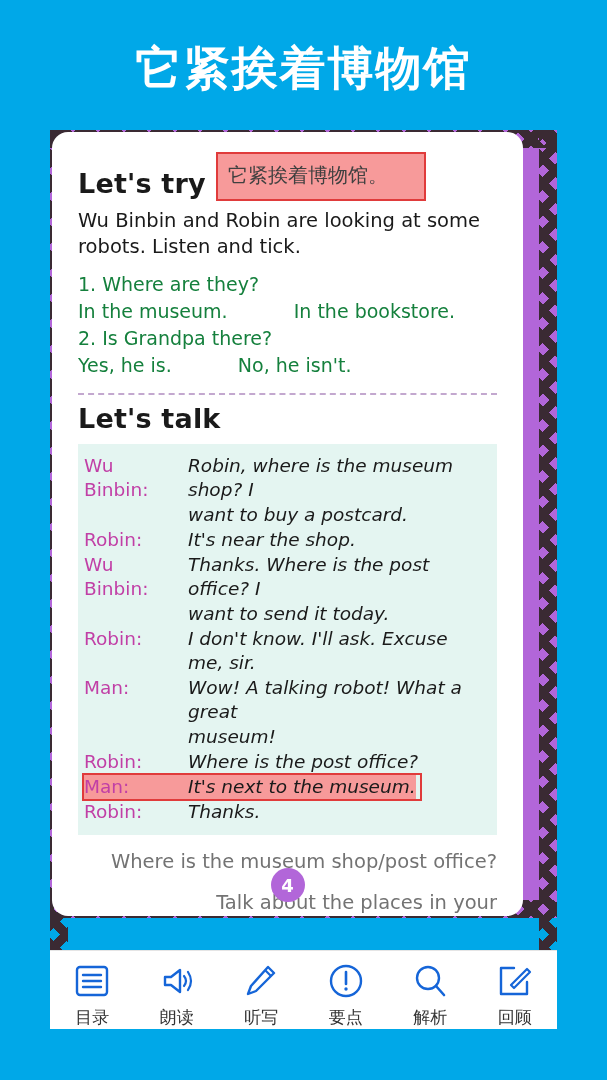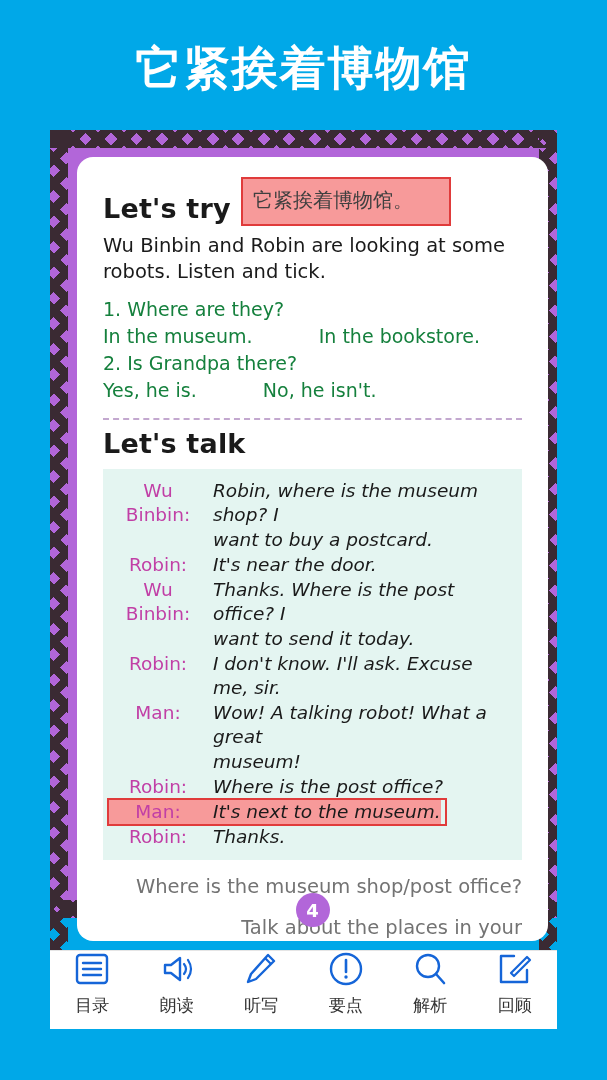--- a/index.html
+++ b/index.html
@@ -35,21 +35,21 @@
 
   
   .page-card {
     position: absolute;
     left: 50px;
     top: 130px;
     width: 507px;
     height: 788px;
     background: #b266d9;
     box-sizing: border-box;
-    padding: 27px;
+    padding: 2px;
   }
   .zig {
     position: absolute;
     pointer-events: none;
   }
   .zig-top, .zig-bottom {
     left: 0;
     width: 507px;
     height: 18px;
     background:
@@ -141,21 +141,21 @@
     display: flex;
     font-size: 18.5px;
     line-height: 1.3;
     font-family: "DejaVu Sans", sans-serif;
     color: #1a1a1a;
     margin-bottom: 1px;
   }
   .dlg-speaker {
     width: 104px;
     min-width: 104px;
-    text-align: center;
+    text-align: left;
     color: #c13fa6;
     padding-right: 6px;
     box-sizing: border-box;
   }
   .dlg-text { flex: 1; font-style: italic; }
   .dlg-cont .dlg-speaker { color: transparent; }
   .dlg-row.highlight .dlg-speaker,
   .dlg-row.highlight .dlg-text {
     background: #f79a9a;
   }
@@ -200,21 +200,21 @@
 
   
   .toolbar {
     position: absolute;
     left: 50px;
     top: 950px;
     width: 507px;
     height: 78px;
     background: #ffffff;
     display: flex;
-    align-items: flex-start;
+    align-items: flex-end;
     justify-content: space-around;
     border-top: 1px solid #e5e5e5;
   }
   .tool-item {
     width: 72px;
     display: flex;
     flex-direction: column;
     align-items: center;
     gap: 7px;
   }
@@ -276,21 +276,21 @@
           <div class="dlg-speaker">Wu Binbin:</div>
           <div class="dlg-text">Robin, where is the museum shop? I</div>
         </div>
         <div class="dlg-row dlg-cont">
           <div class="dlg-speaker">.</div>
           <div class="dlg-text">want to buy a postcard.</div>
         </div>
 
         <div class="dlg-row">
           <div class="dlg-speaker">Robin:</div>
-          <div class="dlg-text">It's near the door.</div>
+          <div class="dlg-text">It's near the shop.</div>
         </div>
 
         <div class="dlg-row">
           <div class="dlg-speaker">Wu Binbin:</div>
           <div class="dlg-text">Thanks. Where is the post office? I</div>
         </div>
         <div class="dlg-row dlg-cont">
           <div class="dlg-speaker">.</div>
           <div class="dlg-text">want to send it today.</div>
         </div>

